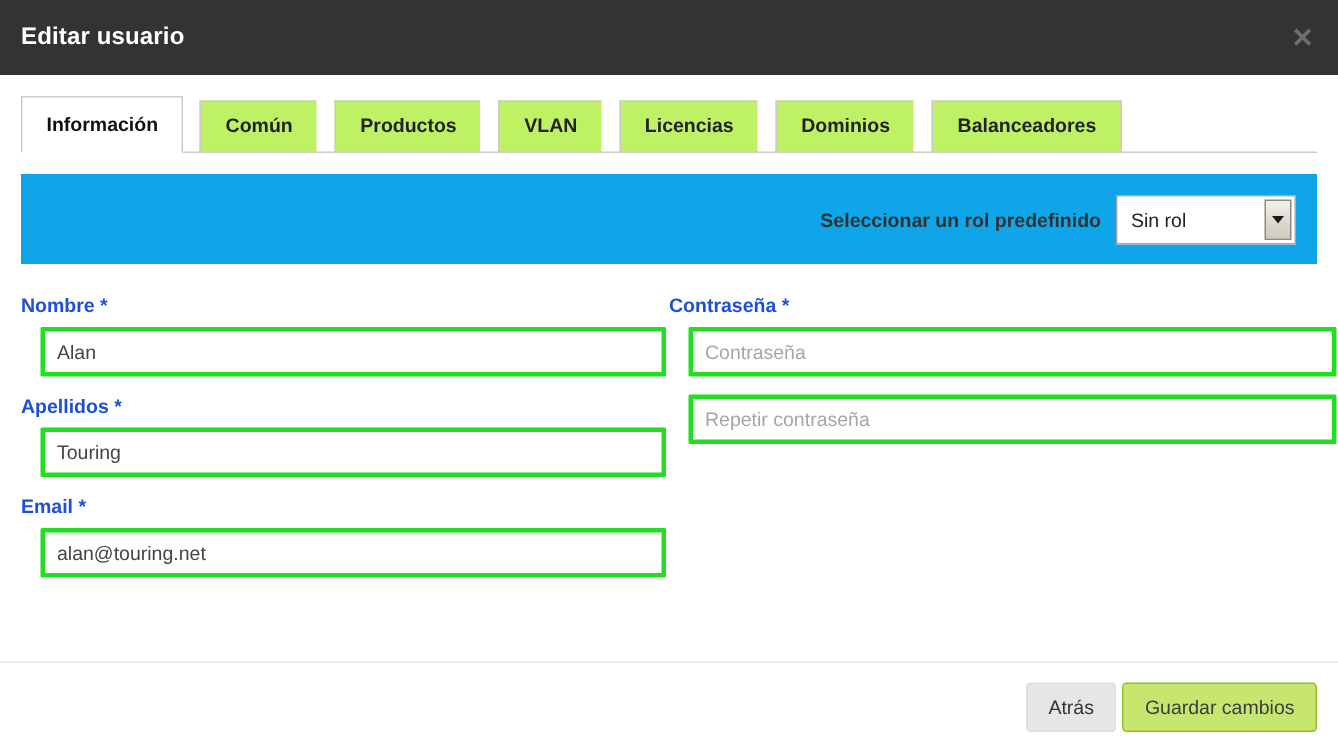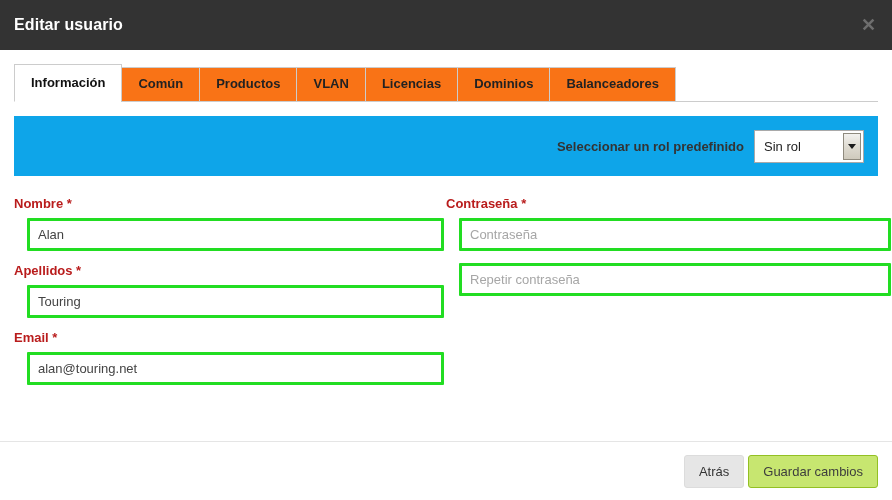--- a/index.html
+++ b/index.html
@@ -47,38 +47,39 @@
 
   
   .tab-bar {
     position: relative;
     height: 52px;
     padding: 16px 14px 0 14px;
     box-sizing: border-box;
     display: flex;
     align-items: flex-end;
     background: #ffffff;
+    gap: 12px;
   }
   .tab-bar::after {
     content: "";
     position: absolute;
     left: 14px;
     right: 14px;
     bottom: 0;
     height: 1px;
     background: #cccccc;
   }
   .tab {
     position: relative;
     z-index: 2;
     padding: 9px 16px 10px 16px;
     font-size: 13px;
     font-weight: bold;
     color: #222222;
-    background: #f97316;
+    background: #bef264;
     border: 1px solid #cccccc;
     border-bottom: 1px solid #cccccc;
     border-right: none;
     box-sizing: border-box;
     cursor: pointer;
     white-space: nowrap;
     line-height: 14px;
   }
   .tab:last-of-type {
     border-right: 1px solid #cccccc;
@@ -110,21 +111,21 @@
     margin-bottom: 20px;
   }
   .role-label {
     font-size: 13px;
     font-weight: bold;
     color: #333333;
     margin-right: 10px;
   }
   .role-select {
     position: relative;
-    width: 110px;
+    width: 120px;
     height: 33px;
     background: #ffffff;
     border: 1px solid #a9a9a9;
     box-sizing: border-box;
     display: flex;
     align-items: center;
     padding-left: 9px;
     font-size: 13px;
     color: #222222;
     cursor: pointer;
@@ -157,21 +158,21 @@
     column-gap: 15px;
     row-gap: 0;
   }
   .field {
     margin-bottom: 12px;
   }
   .field-label {
     display: block;
     font-size: 13px;
     font-weight: bold;
-    color: #b91c1c;
+    color: #1d4ed8;
     margin-bottom: 6px;
     line-height: 16px;
   }
   .field-input {
     display: block;
     width: 100%;
     height: 33px;
     box-sizing: border-box;
     border: 3px solid #22dd22;
     background: #ffffff;

